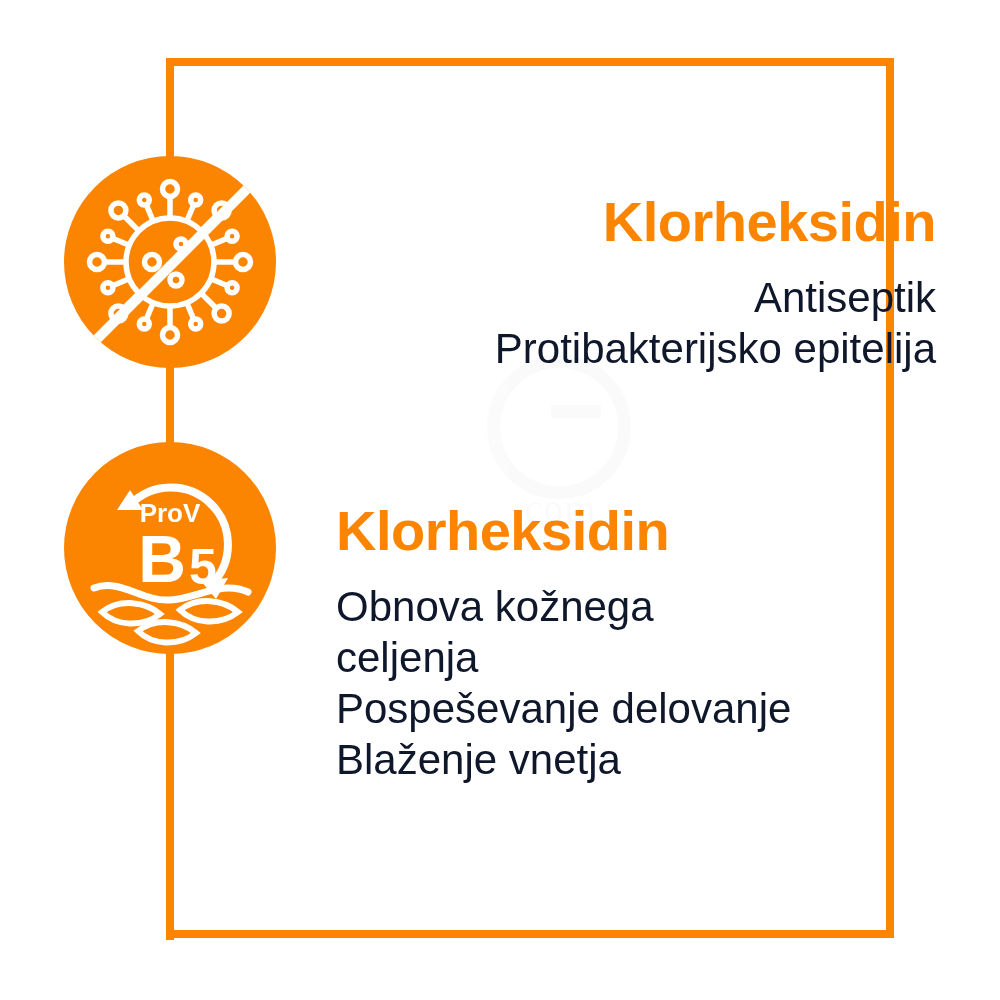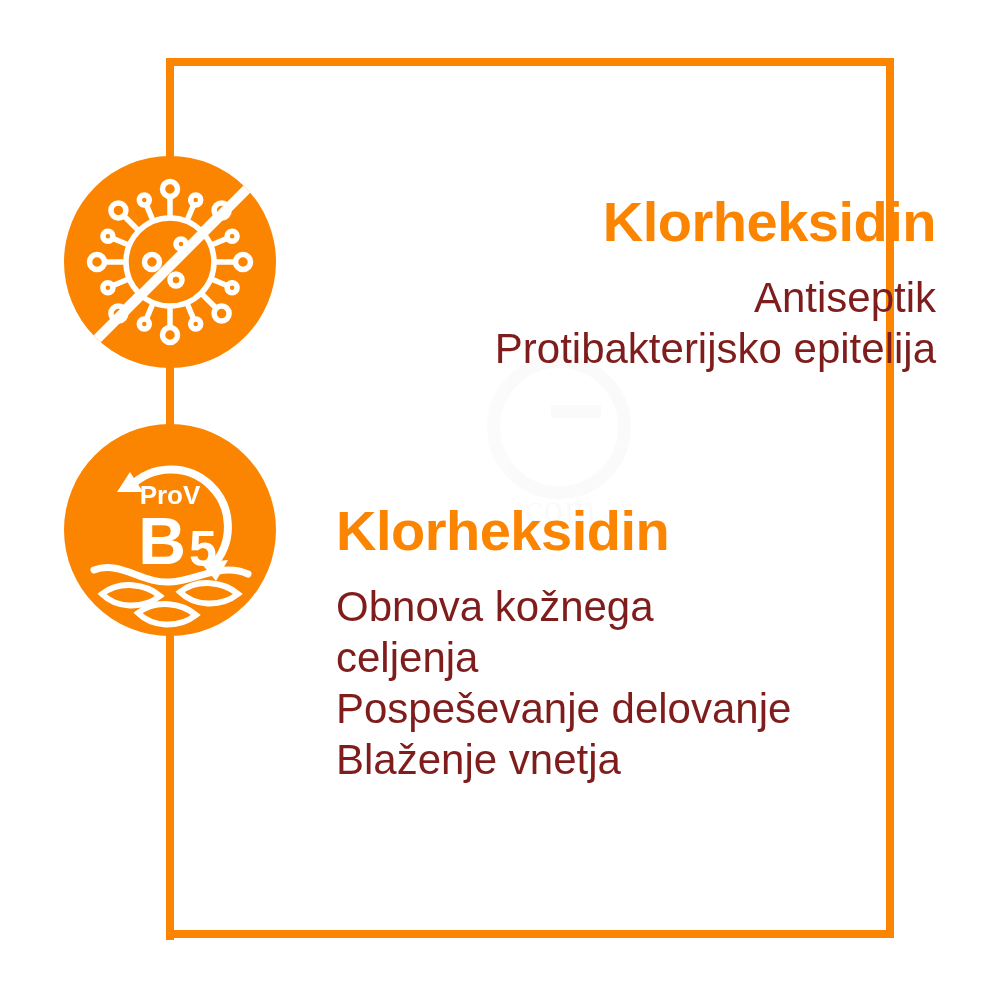--- a/index.html
+++ b/index.html
@@ -41,21 +41,21 @@
 
   
   .badge {
     position: absolute;
     width: 212px;
     height: 212px;
     border-radius: 50%;
     background: #FB8500;
   }
   #badge-virus { left: 64px;  top: 156px; }
-  #badge-b5    { left: 64px;  top: 424px; }
+  #badge-b5    { left: 64px;  top: 442px; }
   .badge svg { display: block; width: 100%; height: 100%; }
 
   
   #watermark {
     position: absolute;
     left: 465px;
     top: 355px;
     width: 180px;
     height: 180px;
     opacity: 0.035;
@@ -96,21 +96,21 @@
     color: #FB8500;
     letter-spacing: -0.5px;
     line-height: 1.0;
     margin: 0;
     white-space: nowrap;
   }
   .lines { margin-top: 22px; }
   .line {
     font-size: 42px;
     font-weight: normal;
-    color: #7f1d1d;
+    color: #0f172a;
     line-height: 51px;
     white-space: nowrap;
   }
 </style>
 </head>
 <body>
 
 <div id="canvas">
 
   <div class="connector" id="connector-top"></div>

